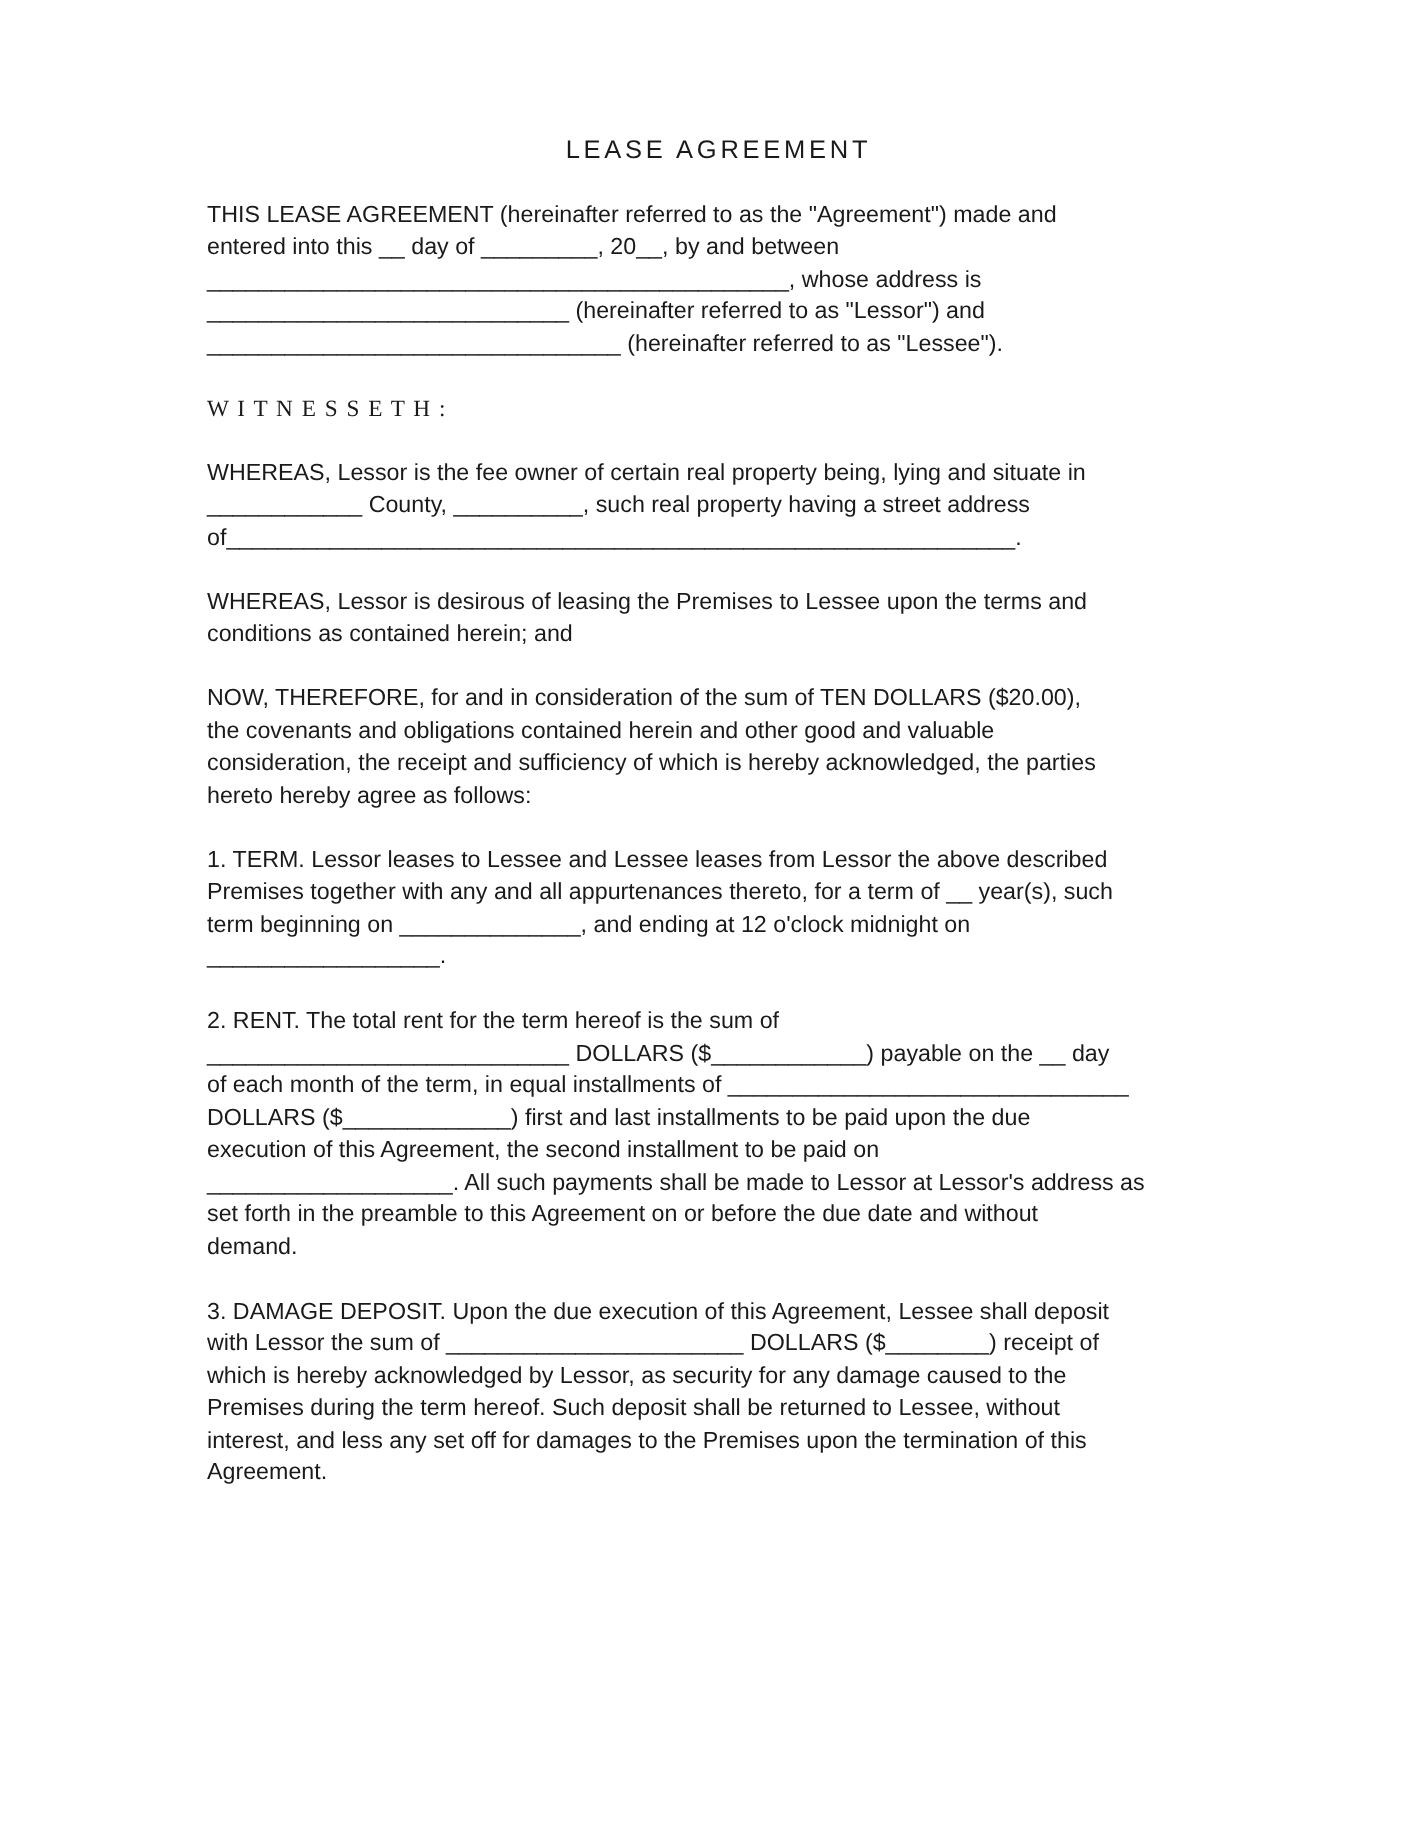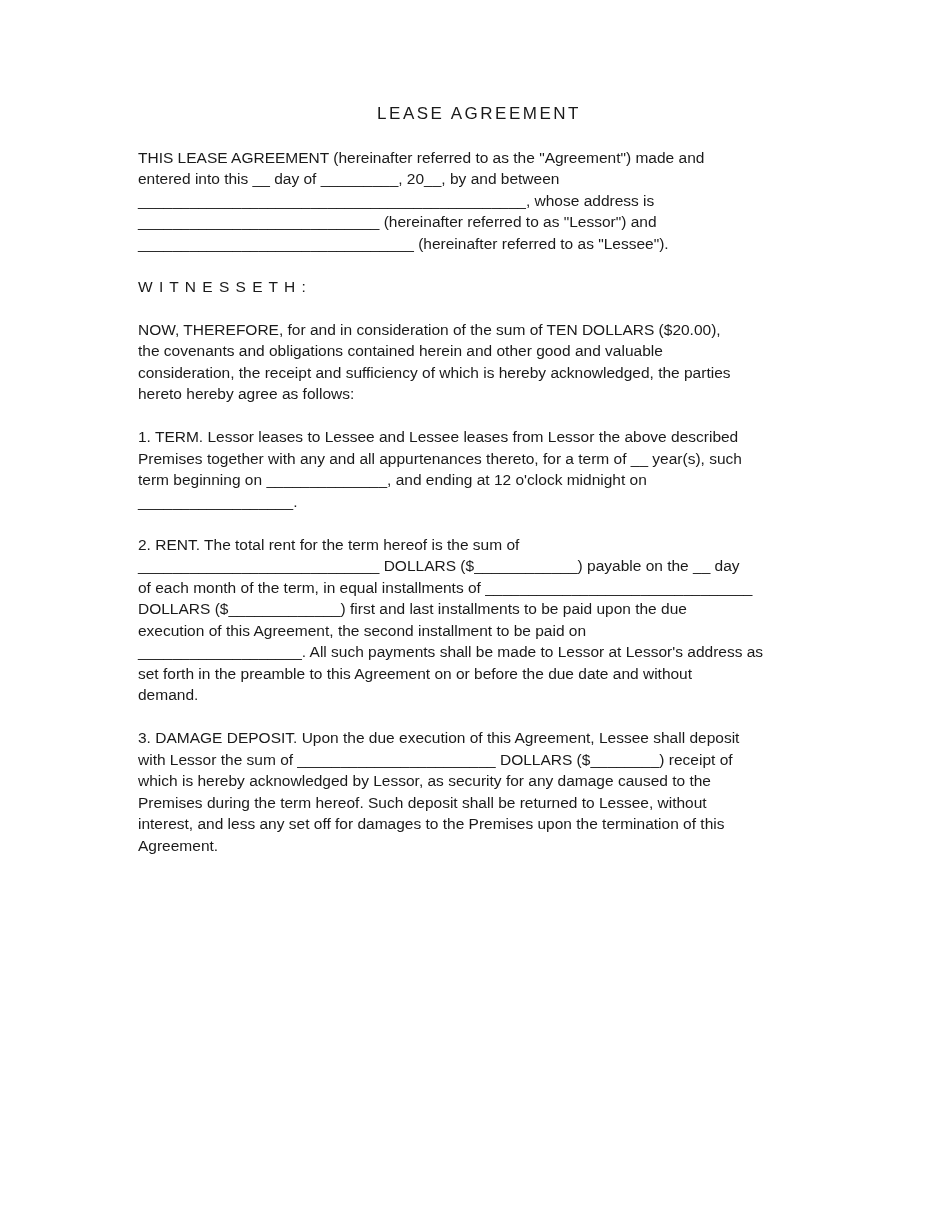--- a/index.html
+++ b/index.html
@@ -12,56 +12,62 @@
     width: 950px;
     height: 1230px;
     background: #ffffff;
     overflow: hidden;
     font-family: "Liberation Sans", sans-serif;
     color: #1a1a1a;
   }
   .content {
     position: absolute;
     left: 138px;
-    top: 103px;
+    top: 89px;
     width: 682px;
     font-size: 15.5px;
     line-height: 21.5px;
   }
   .doc-title {
     text-align: center;
     font-size: 17px;
     letter-spacing: 2.5px;
     margin: 0 0 22px 0;
     font-weight: 400;
   }
   .para {
     white-space: pre-line;
     margin: 0 0 21.5px 0;
   }
   .witnesseth {
     letter-spacing: 1px;
+    font-family: Liberation Serif, serif;
   }
 </style>
 </head>
 <body>
 
 <div class="page">
   <div class="content">
     <div class="doc-title">LEASE AGREEMENT</div>
 
     <div class="para">THIS LEASE AGREEMENT (hereinafter referred to as the "Agreement") made and
 entered into this __ day of _________, 20__, by and between
 _____________________________________________, whose address is
 ____________________________ (hereinafter referred to as "Lessor") and
 ________________________________ (hereinafter referred to as "Lessee").</div>
 
     <div class="para witnesseth">W I T N E S S E T H :</div>
 
+    <div class="para">WHEREAS, Lessor is the fee owner of certain real property being, lying and situate in
+____________ County, __________, such real property having a street address
+of_____________________________________________________________.</div>
 
+    <div class="para">WHEREAS, Lessor is desirous of leasing the Premises to Lessee upon the terms and
+conditions as contained herein; and</div>
 
 
     <div class="para">NOW, THEREFORE, for and in consideration of the sum of TEN DOLLARS ($20.00),
 the covenants and obligations contained herein and other good and valuable
 consideration, the receipt and sufficiency of which is hereby acknowledged, the parties
 hereto hereby agree as follows:</div>
 
     <div class="para">1. TERM. Lessor leases to Lessee and Lessee leases from Lessor the above described
 Premises together with any and all appurtenances thereto, for a term of __ year(s), such
 term beginning on ______________, and ending at 12 o'clock midnight on

